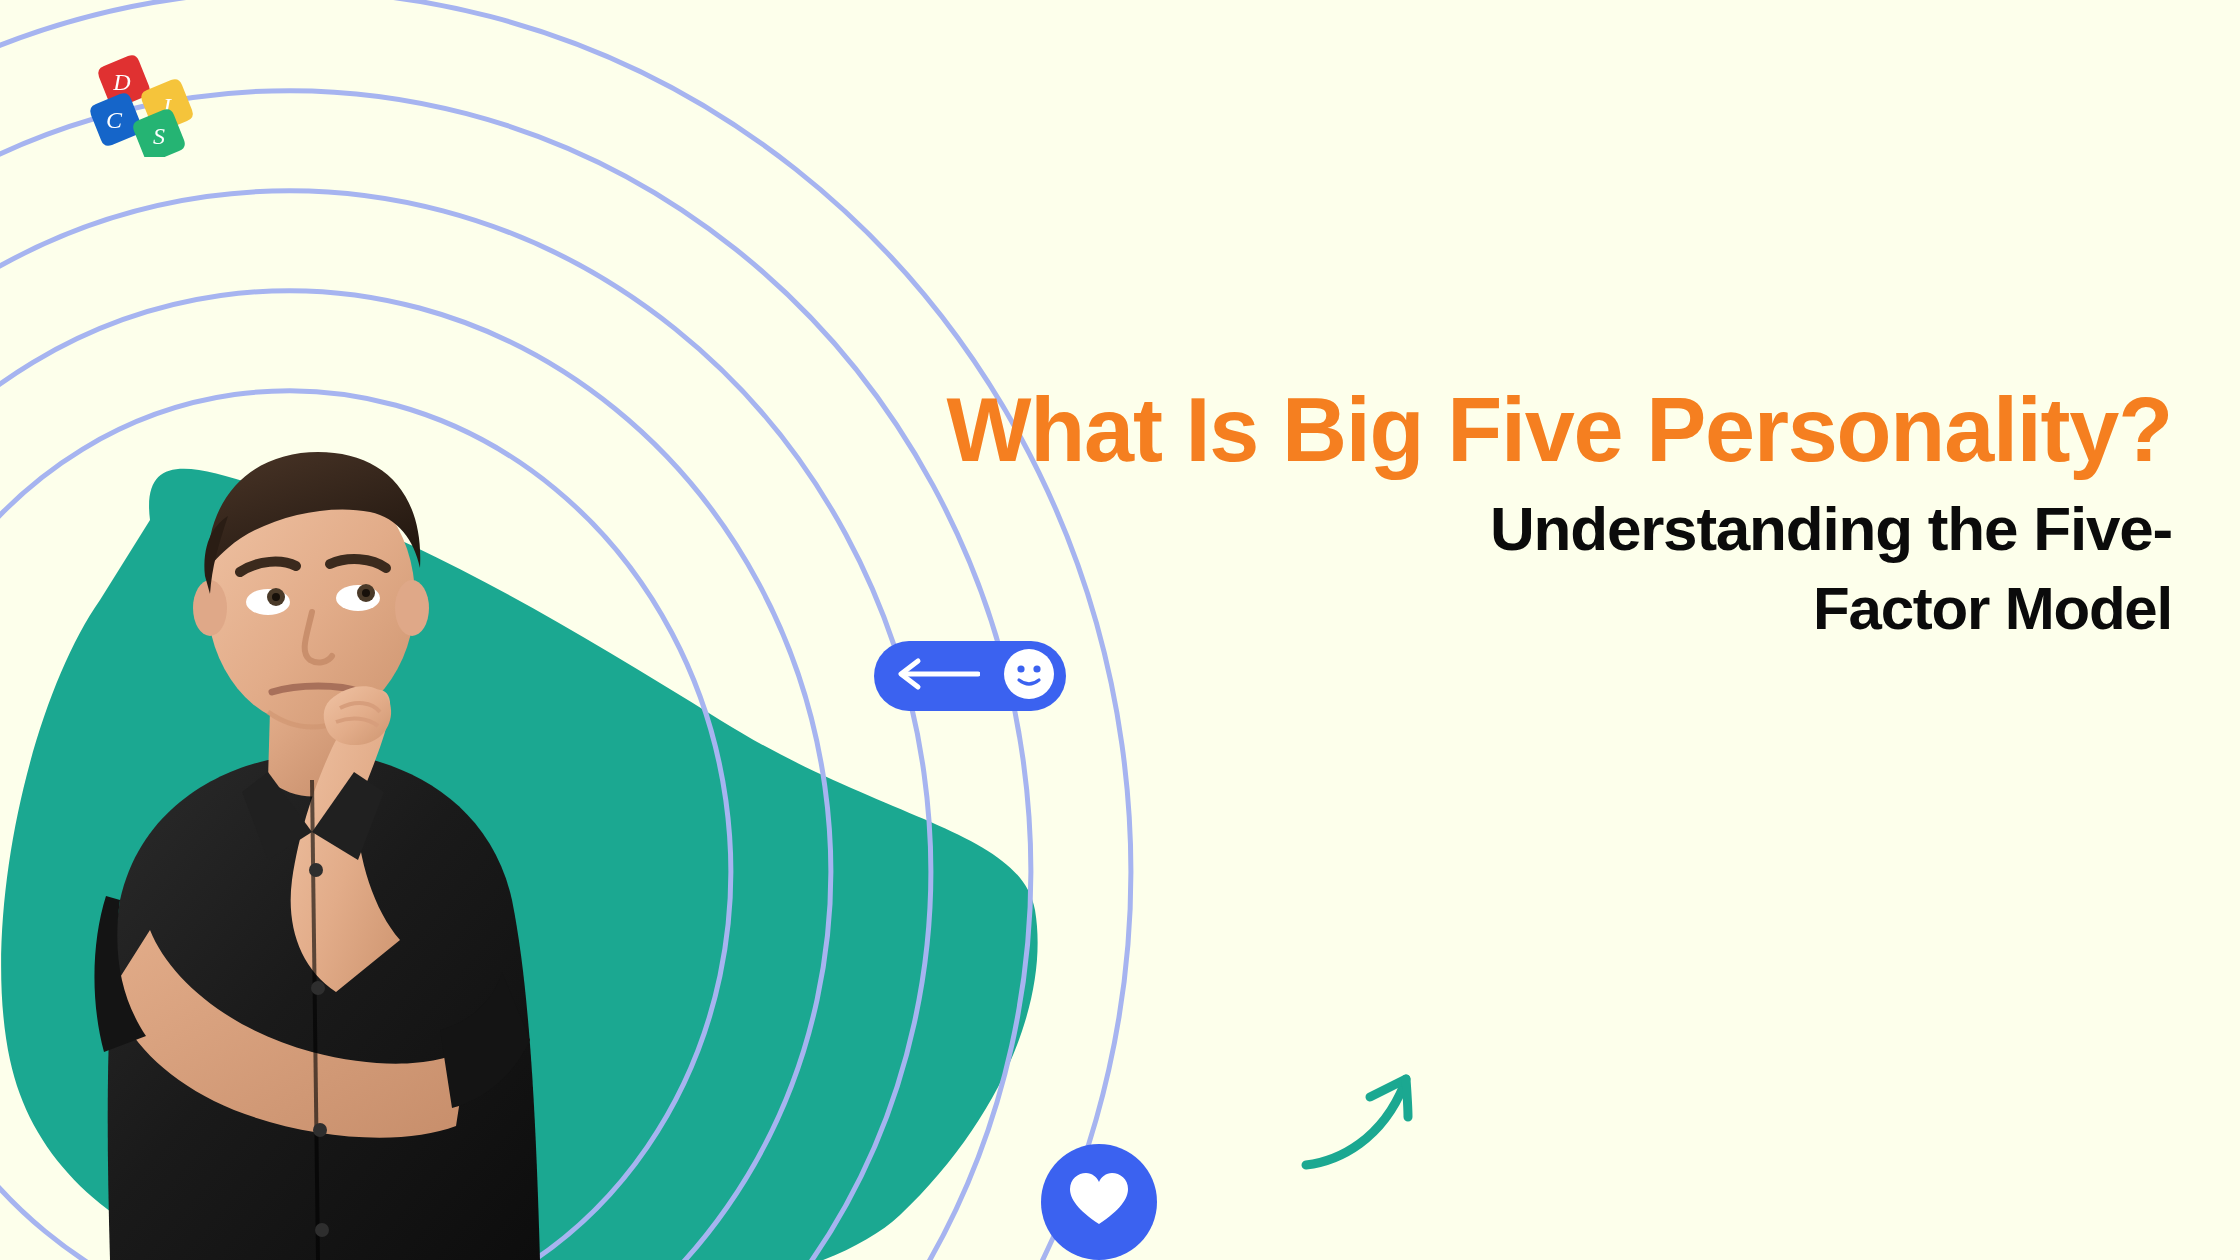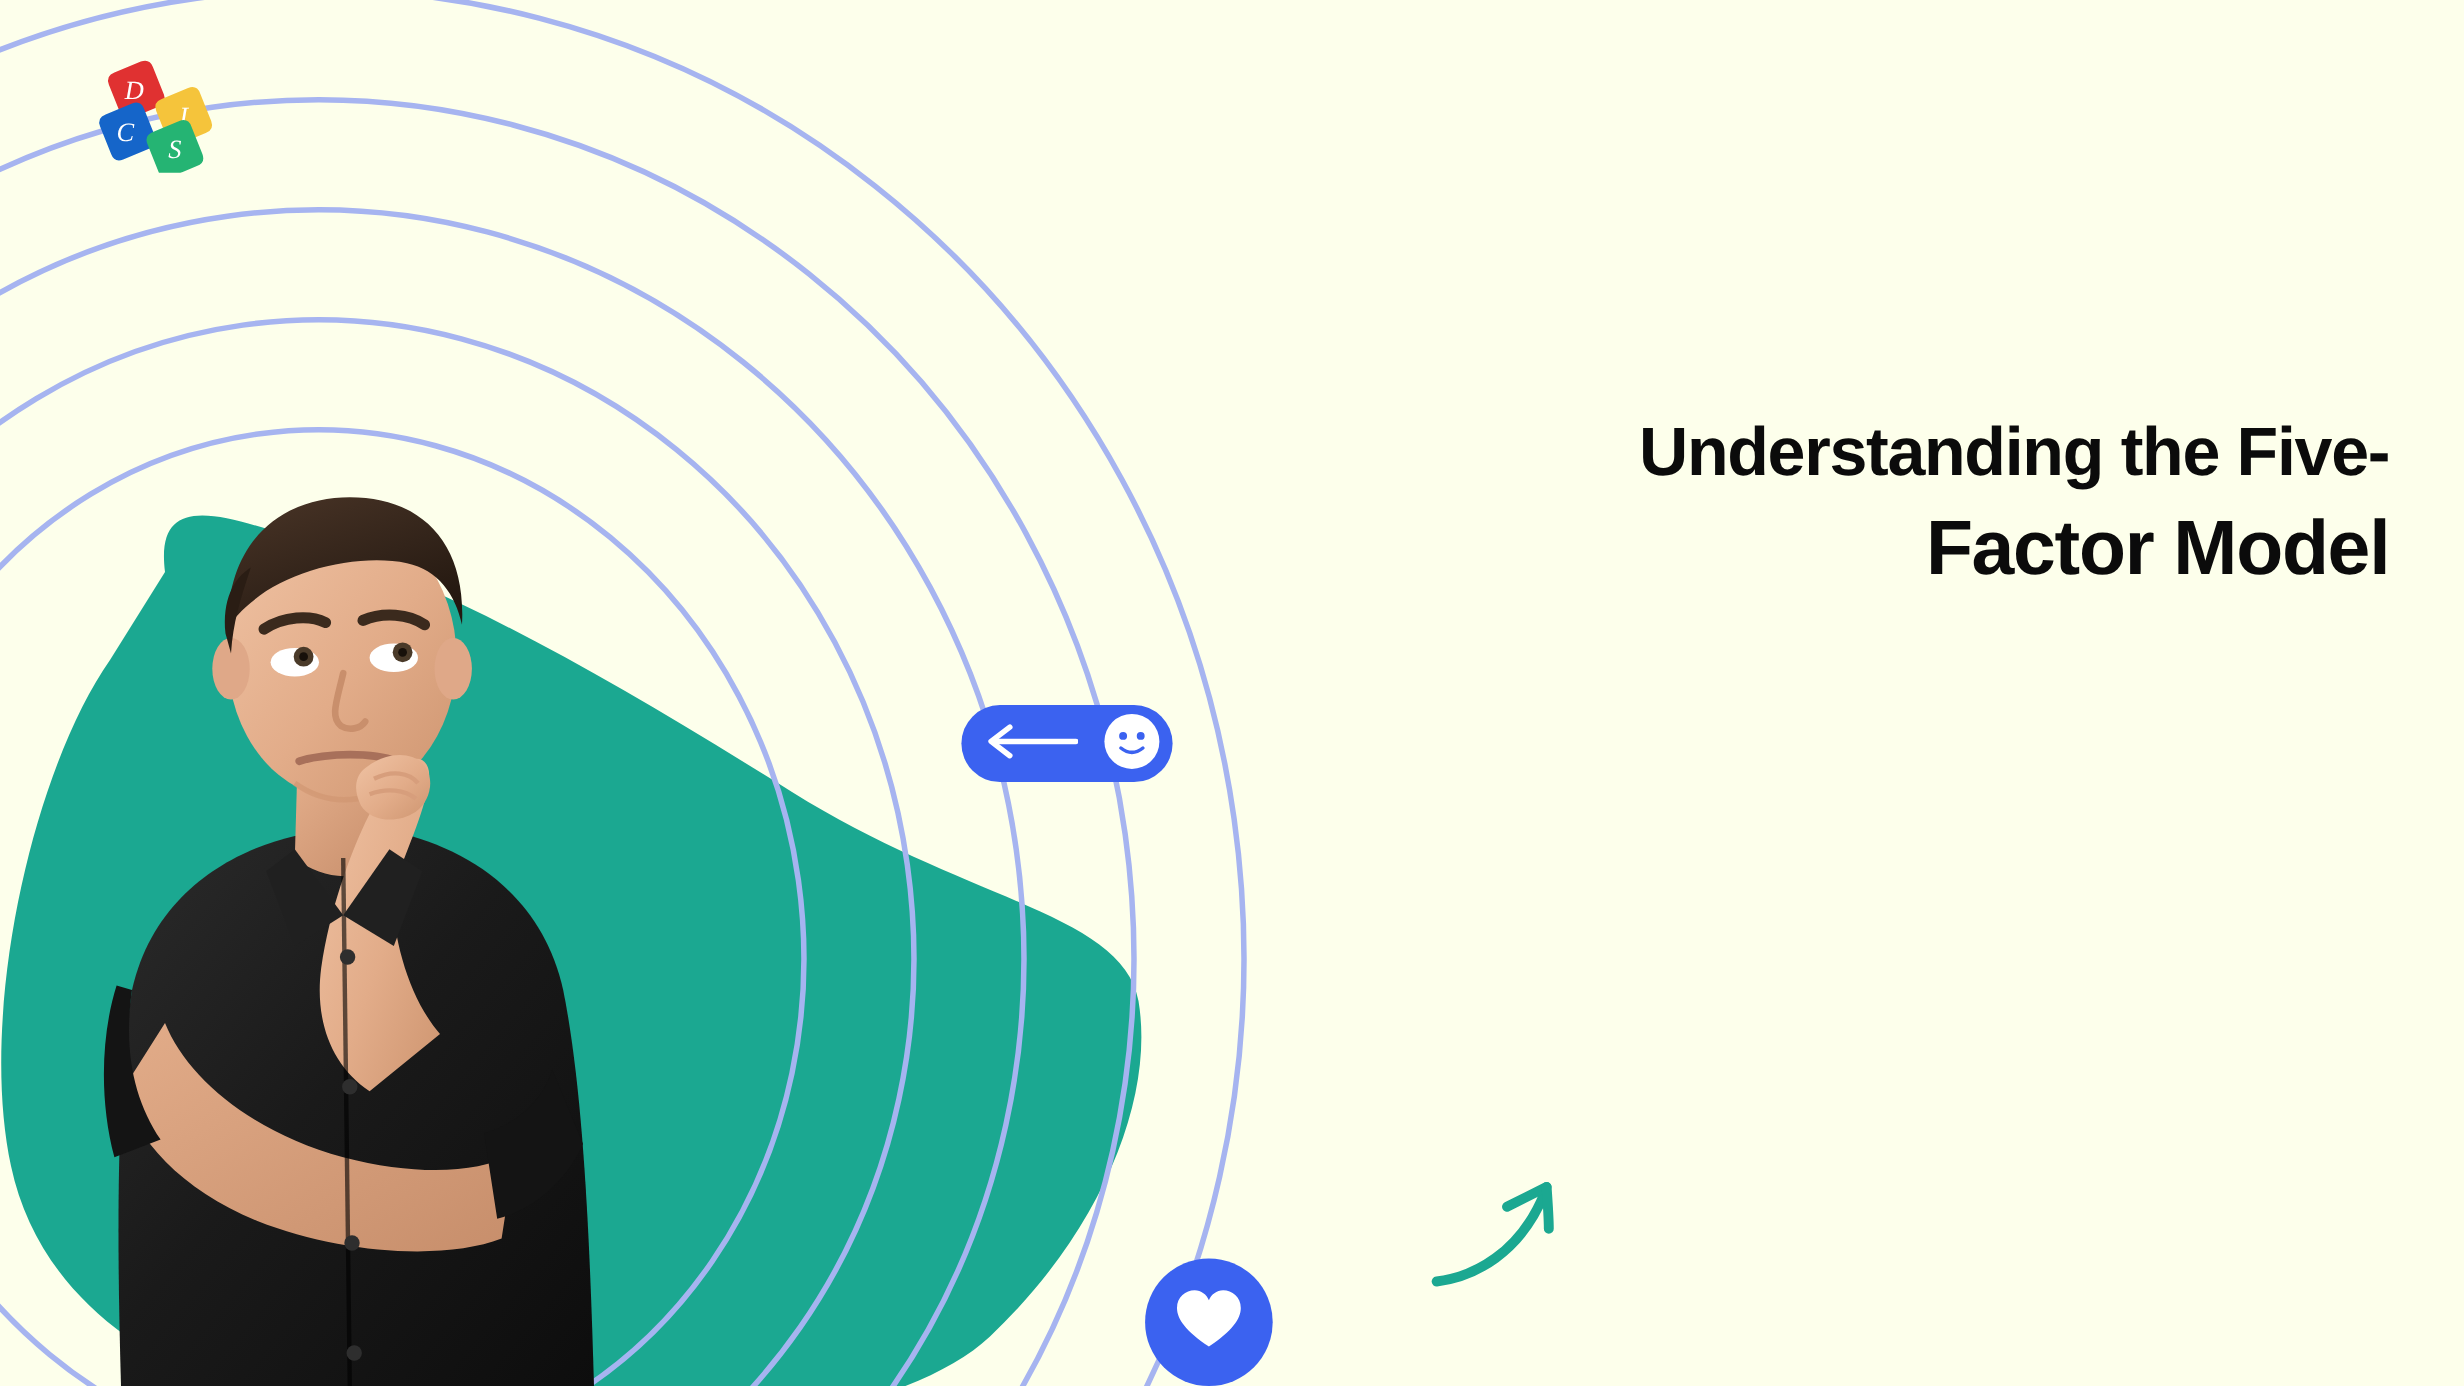--- a/index.html
+++ b/index.html
@@ -33,21 +33,21 @@
   }
   .headline .line {
     display:block;
     font-weight:800;
     letter-spacing:-1.2px;
     line-height:1.30;
     white-space:nowrap;
   }
   .headline .l1 { color:#F57F20; font-size:90px; }
   .headline .l2 { color:#0B0B0B; font-size:62px; }
-  .headline .l3 { color:#0B0B0B; font-size:70px; }
+  .headline .l3 { color:#0B0B0B; font-size:60px; }
 
   
   .pill-badge {
     position:absolute;
     left:874px; top:641px;
     width:192px; height:70px;
     background:#3B62F0;
     border-radius:35px;
     display:flex; align-items:center;
     padding:0 11px 0 20px;
@@ -230,20 +230,21 @@
       <circle cx="318" cy="648" r="7" fill="#2E2E2E"></circle>
       <circle cx="320" cy="790" r="7" fill="#2E2E2E"></circle>
       <circle cx="322" cy="890" r="7" fill="#2E2E2E"></circle>
 
       <path d="M 268 432 L 312 492 L 268 520 L 242 452 Z" fill="#202020"></path>
       <path d="M 354 432 L 312 492 L 358 520 L 384 452 Z" fill="#202020"></path>
     </svg>
   </div>
 
   <div class="headline">
+    <span class="line l1">What Is Big Five Personality?</span>
     <span class="line l2">Understanding the Five-</span>
     <span class="line l3">Factor Model</span>
   </div>
 
   <div class="pill-badge">
     <span class="arrow">
       <svg width="86" height="34" viewBox="0 0 86 34" xmlns="http://www.w3.org/2000/svg">
         <line x1="8" y1="17" x2="84" y2="17" stroke="#FFFFFF" stroke-width="5" stroke-linecap="round"></line>
         <polyline points="24,4 7,17 24,30" fill="none" stroke="#FFFFFF" stroke-width="5" stroke-linecap="round" stroke-linejoin="round"></polyline>
       </svg>

